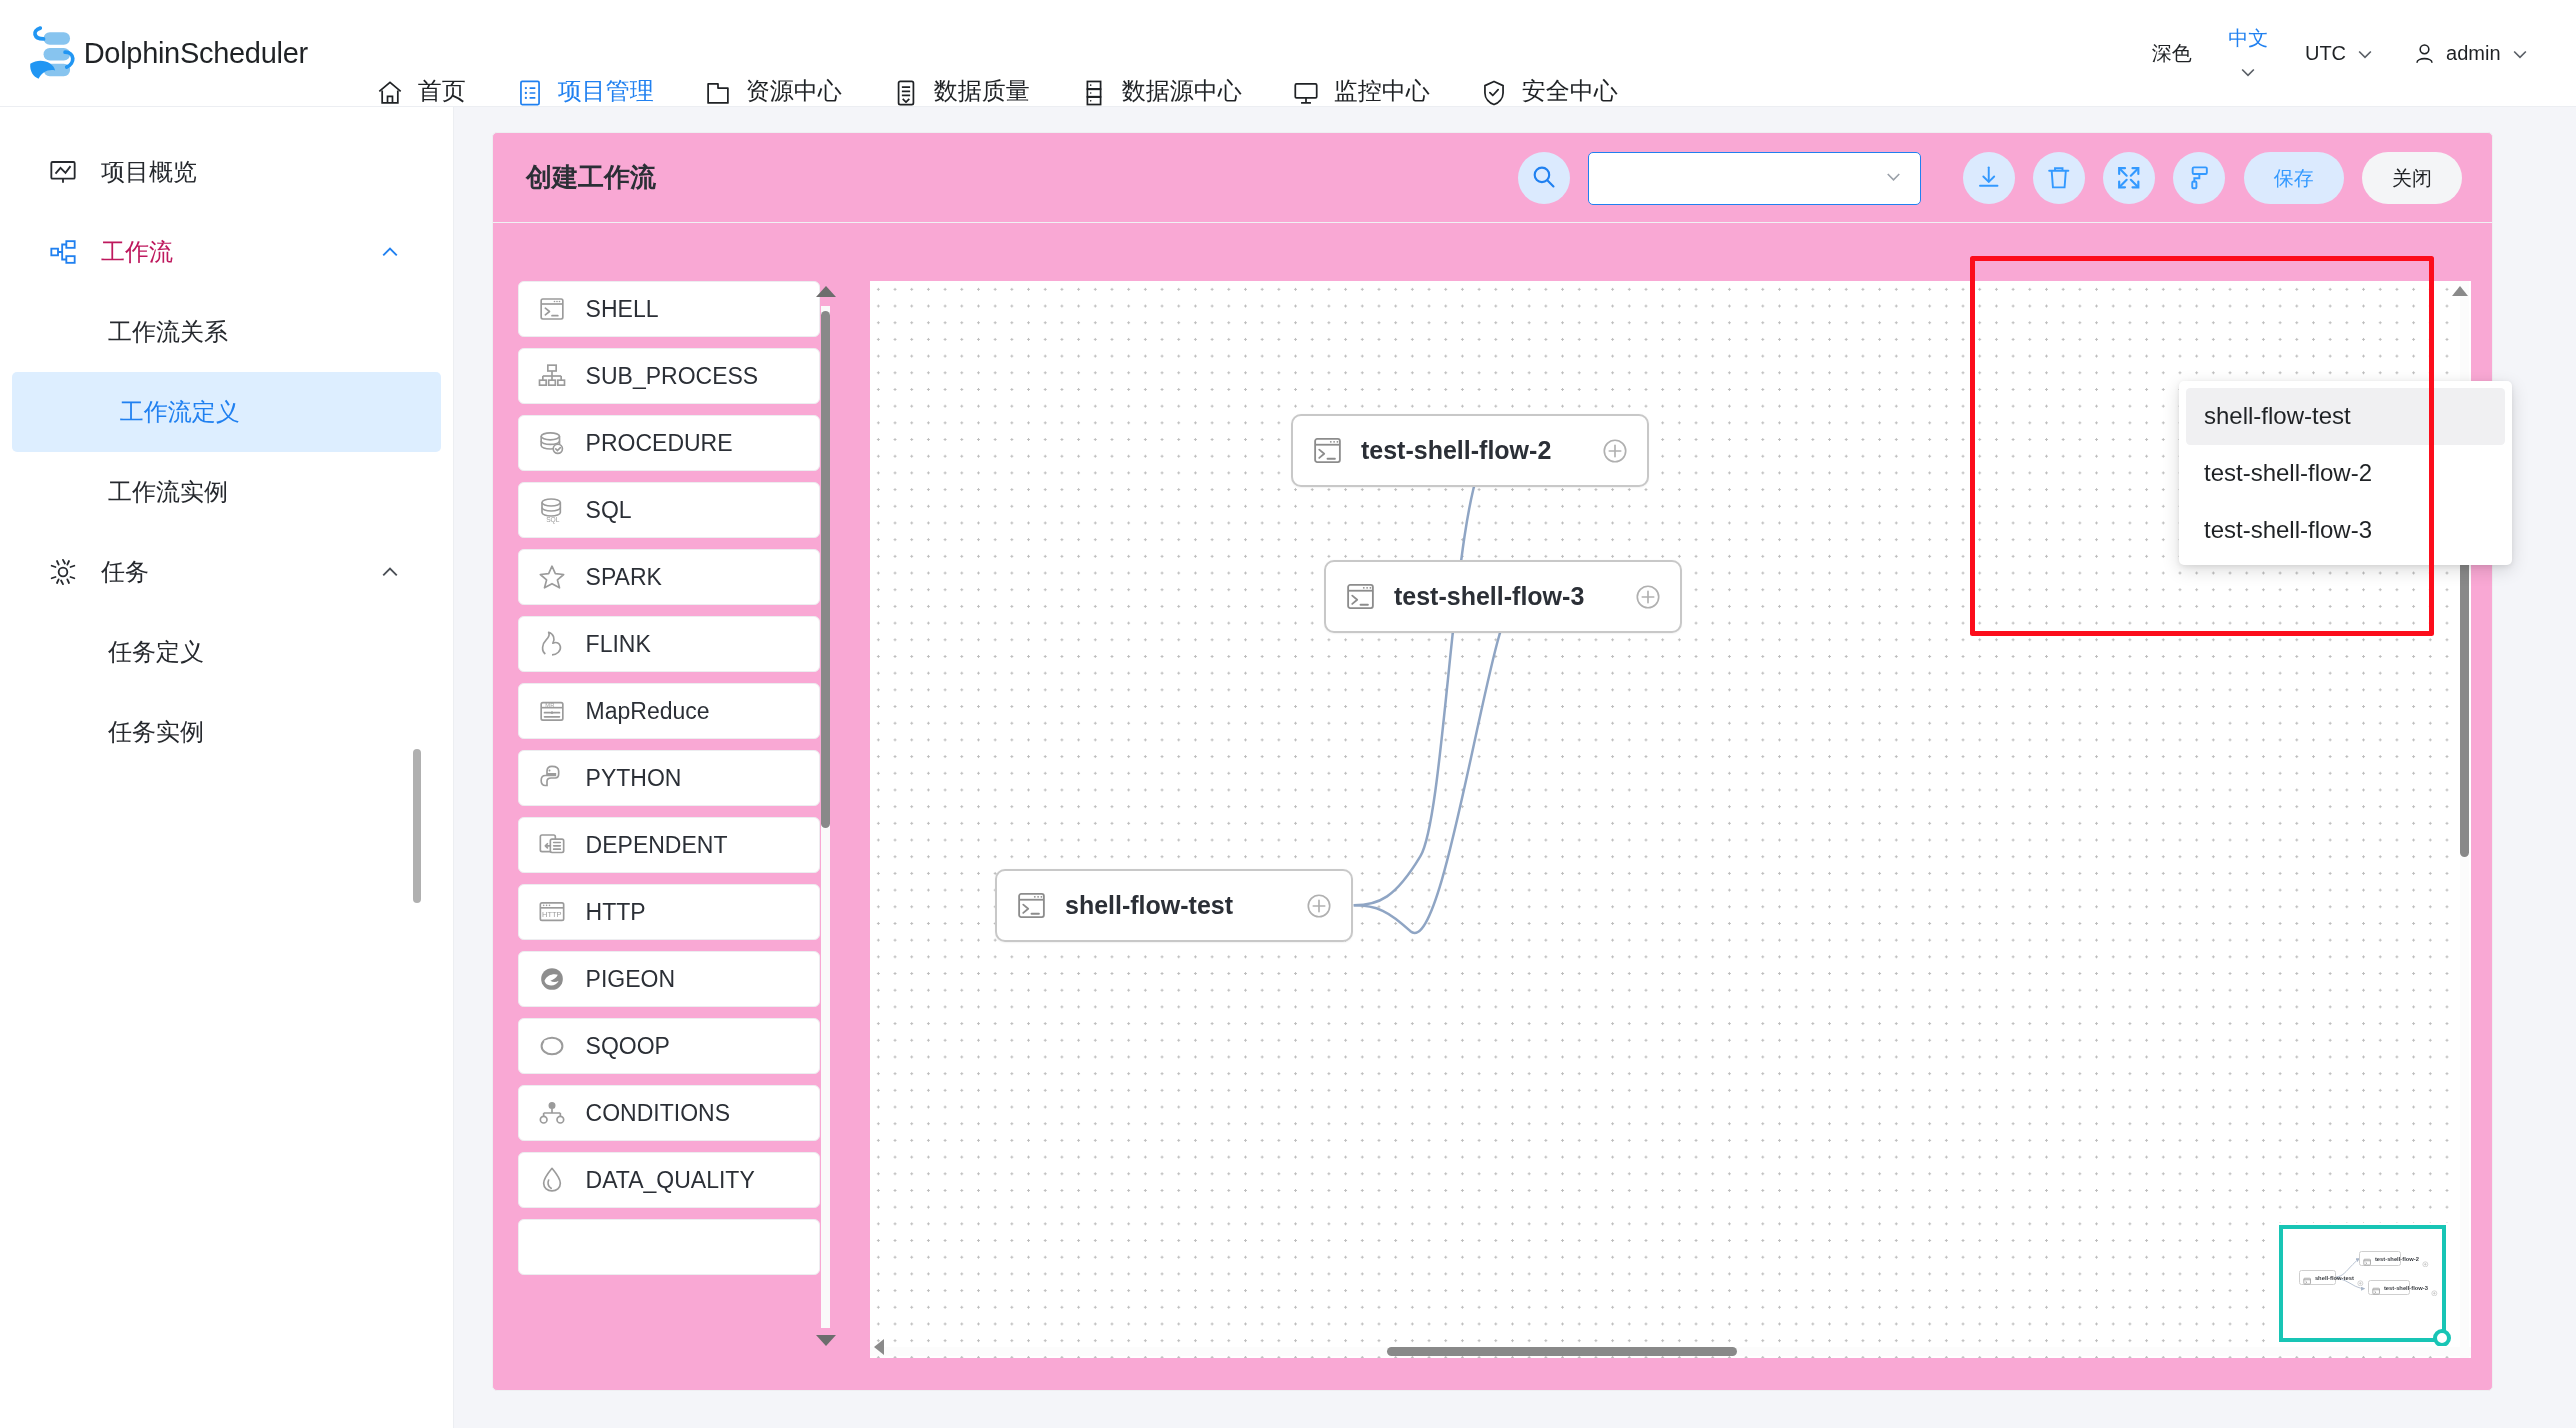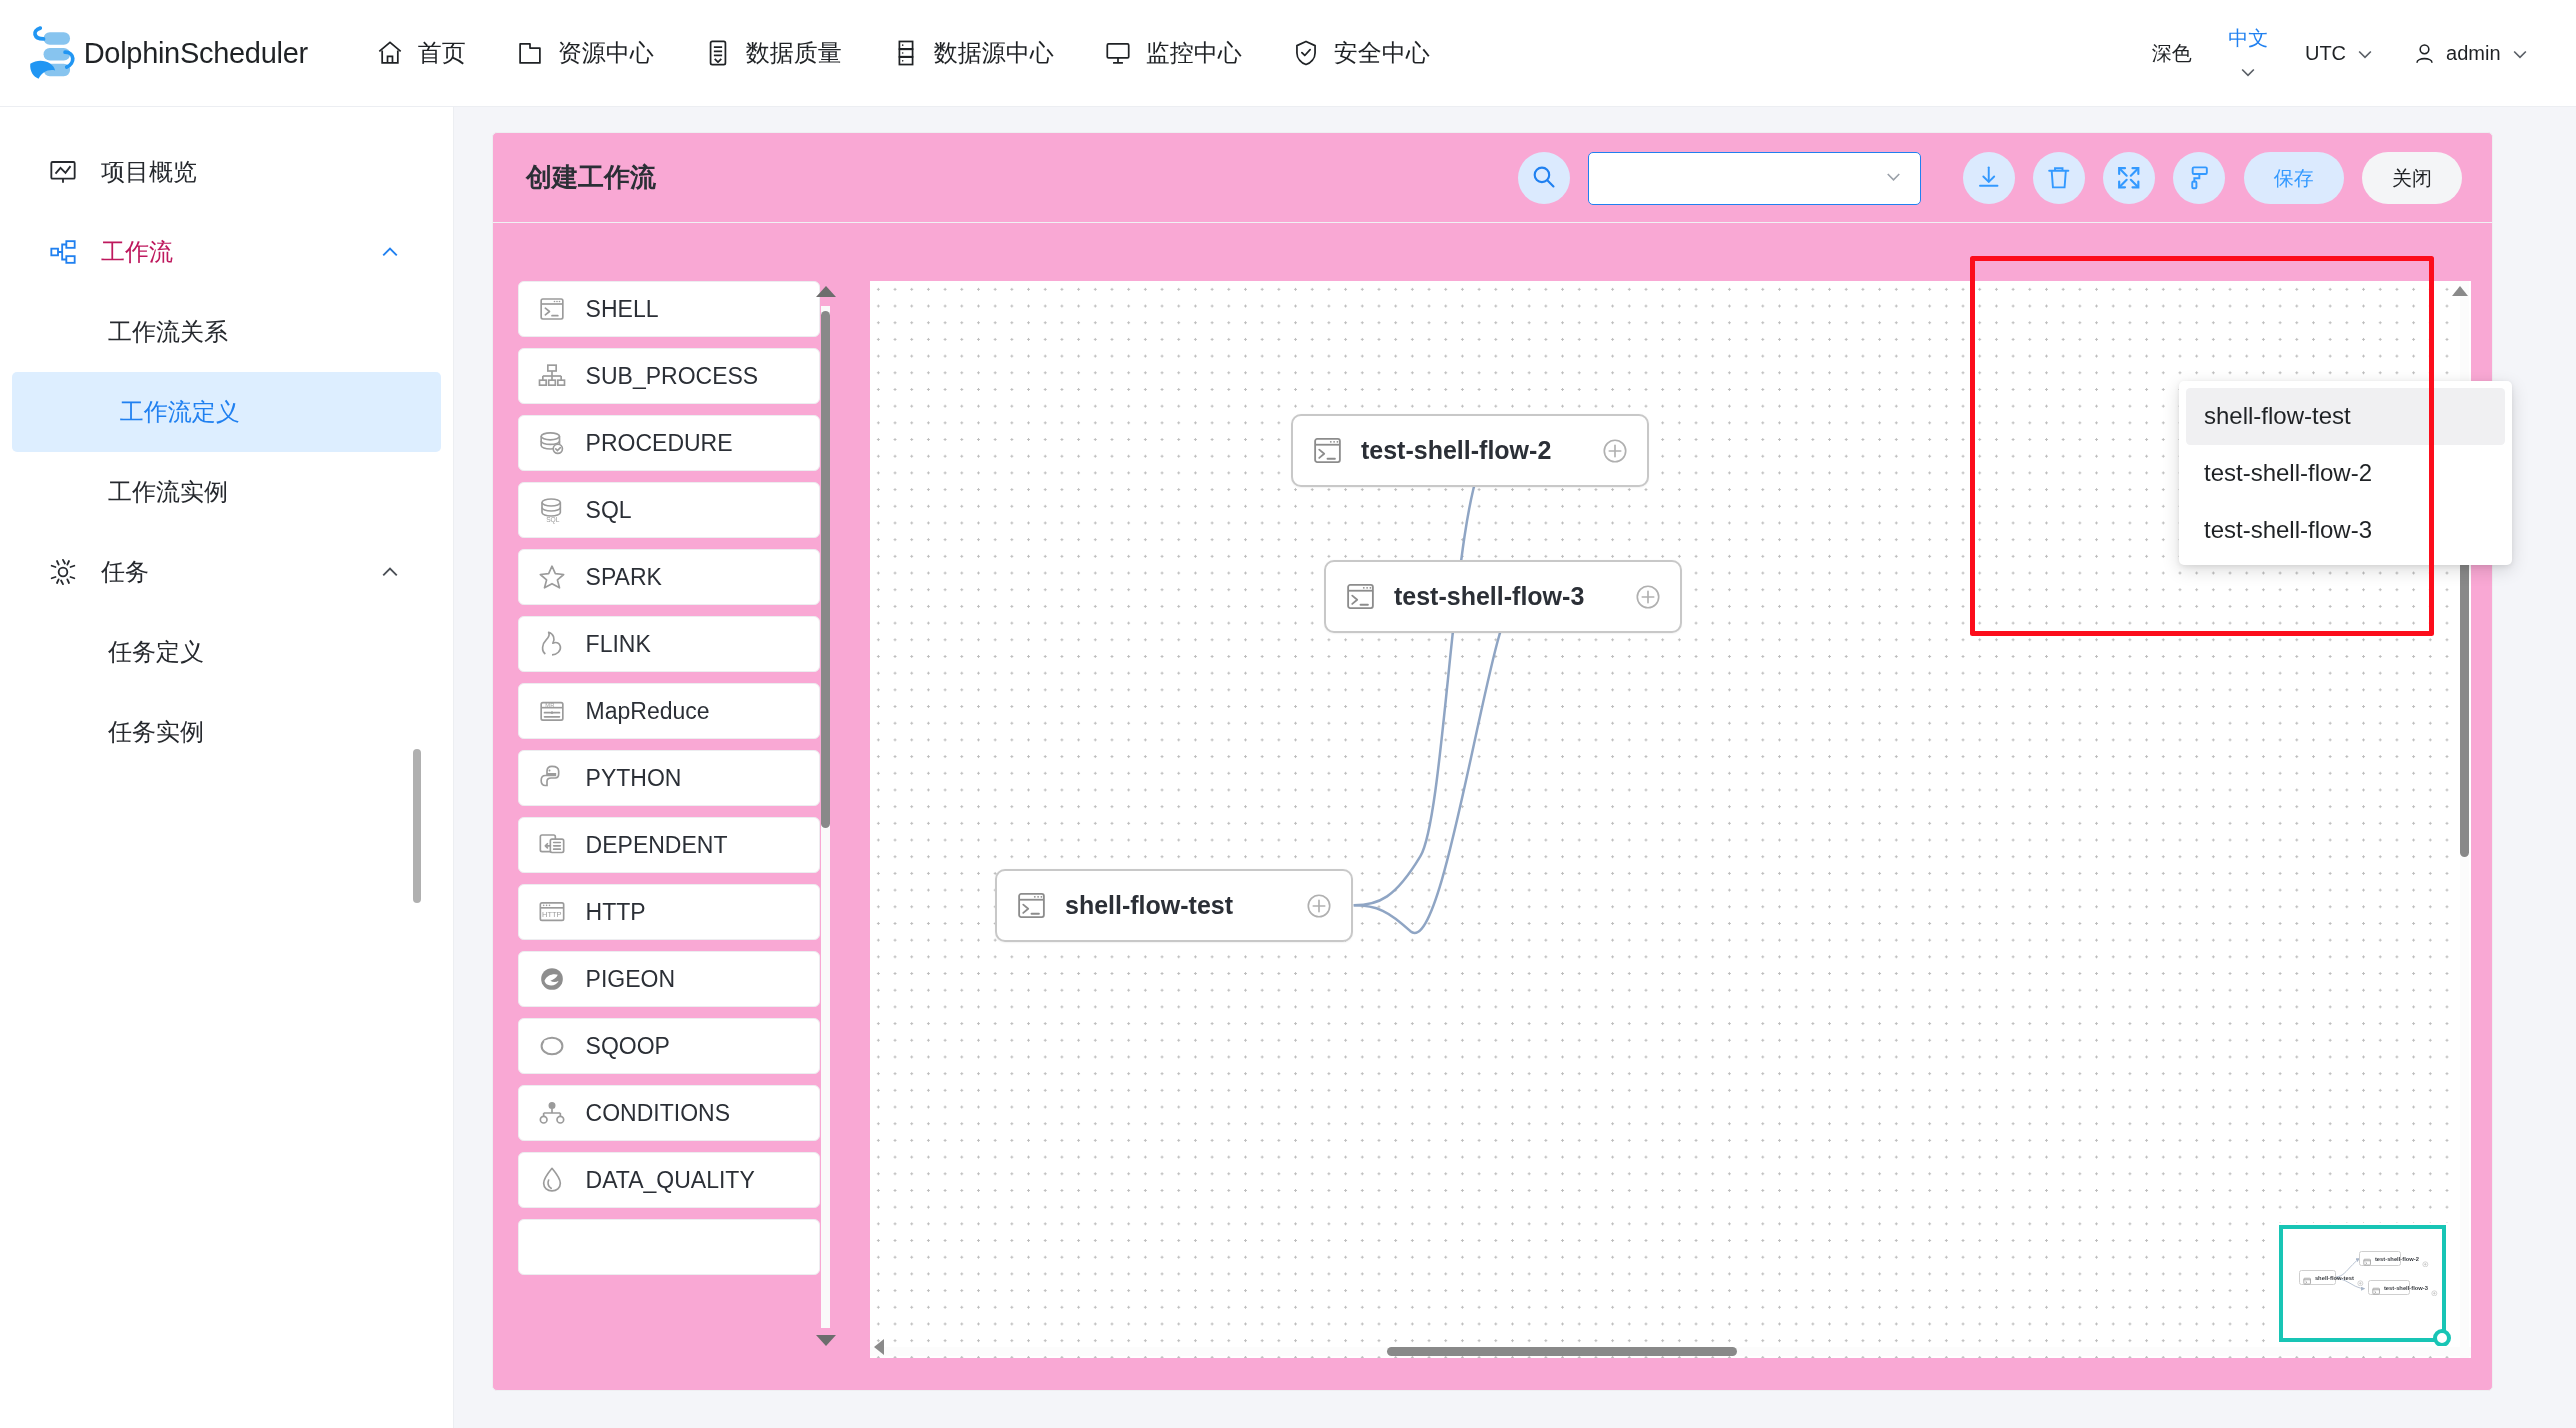--- a/index.html
+++ b/index.html
@@ -19,21 +19,21 @@
     position: relative;
   }
   #brand { display: flex; align-items: center; padding-left: 25px; }
   #logo-mark { width: 52px; height: 58px; position: relative; flex: 0 0 auto; }
   #brand-name {
     font-size: 29px; color: #1f2225; letter-spacing: -0.3px;
     margin-left: 6.7px; white-space: nowrap; font-weight: 400;
   }
   #mainmenu { display: flex; align-items: center; margin-left: 43px; }
   .menu-item {
-    display: flex; align-items: center; gap: 14px;
+    display: flex; align-items: flex-end; gap: 14px;
     padding: 0 25px; height: 107px;
     cursor: pointer; white-space: nowrap;
   }
   .menu-item .mlabel { font-size: 24px; color: #1f2225; }
   .menu-item.active .mlabel { color: #2080f0; }
   .menu-ico { width: 28px; height: 28px; display: block; }
 
   #rightnav {
     position: absolute; right: 28px; top: 0; height: 107px;
     display: flex; align-items: center; gap: 0;
@@ -288,20 +288,32 @@
       <span class="menu-ico">
         <svg viewBox="0 0 34 34" width="28" height="28" fill="none" stroke="#1f2225" stroke-width="2.1">
           <path d="M4 15 L17 4 L30 15"></path>
             <path d="M7.5 14 V29 H26.5 V14"></path>
             <path d="M14 29 V21 H20 V29"></path>
         </svg>
       </span>
       <span class="mlabel">首页</span>
     </div>
 
+    <div class="menu-item active">
+      <span class="menu-ico">
+        <svg viewBox="0 0 34 34" width="28" height="28" fill="none" stroke="#2080f0" stroke-width="2.1">
+          <rect x="6" y="3" width="22" height="28" rx="1.5"></rect>
+          <circle cx="12" cy="11" r="1.4" fill="#2080f0" stroke="none"></circle>
+          <circle cx="12" cy="17" r="1.4" fill="#2080f0" stroke="none"></circle>
+          <circle cx="12" cy="23" r="1.4" fill="#2080f0" stroke="none"></circle>
+          <path d="M16.5 11 H23.5 M16.5 17 H23.5 M16.5 23 H23.5"></path>
+        </svg>
+      </span>
+      <span class="mlabel">项目管理</span>
+    </div>
 
     <div class="menu-item">
       <span class="menu-ico">
         <svg viewBox="0 0 34 34" width="28" height="28" fill="none" stroke="#1f2225" stroke-width="2.1">
           <path d="M5 29 V6 H17 L17 11 H29 V29 Z" stroke-linejoin="round"></path>
         </svg>
       </span>
       <span class="mlabel">资源中心</span>
     </div>
 

